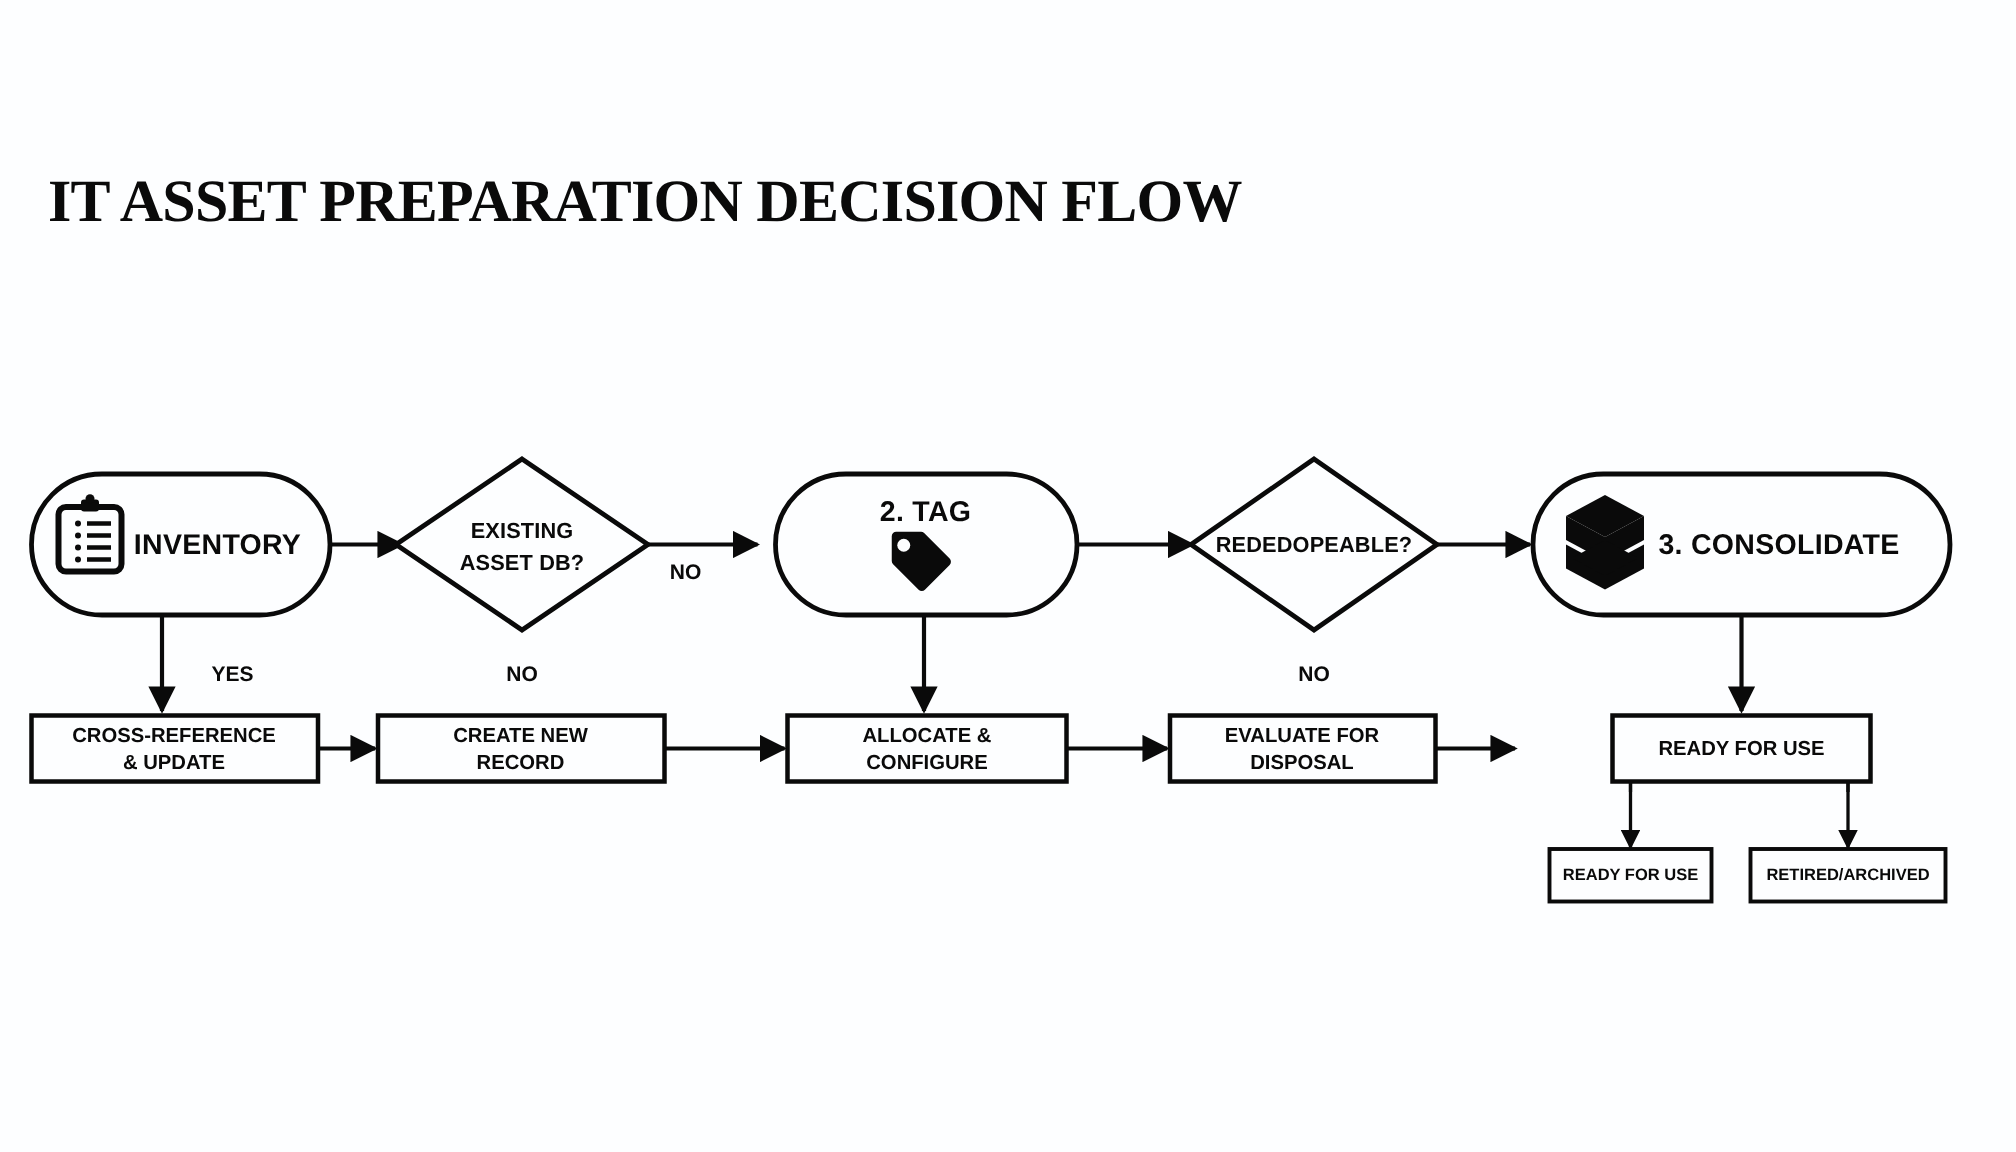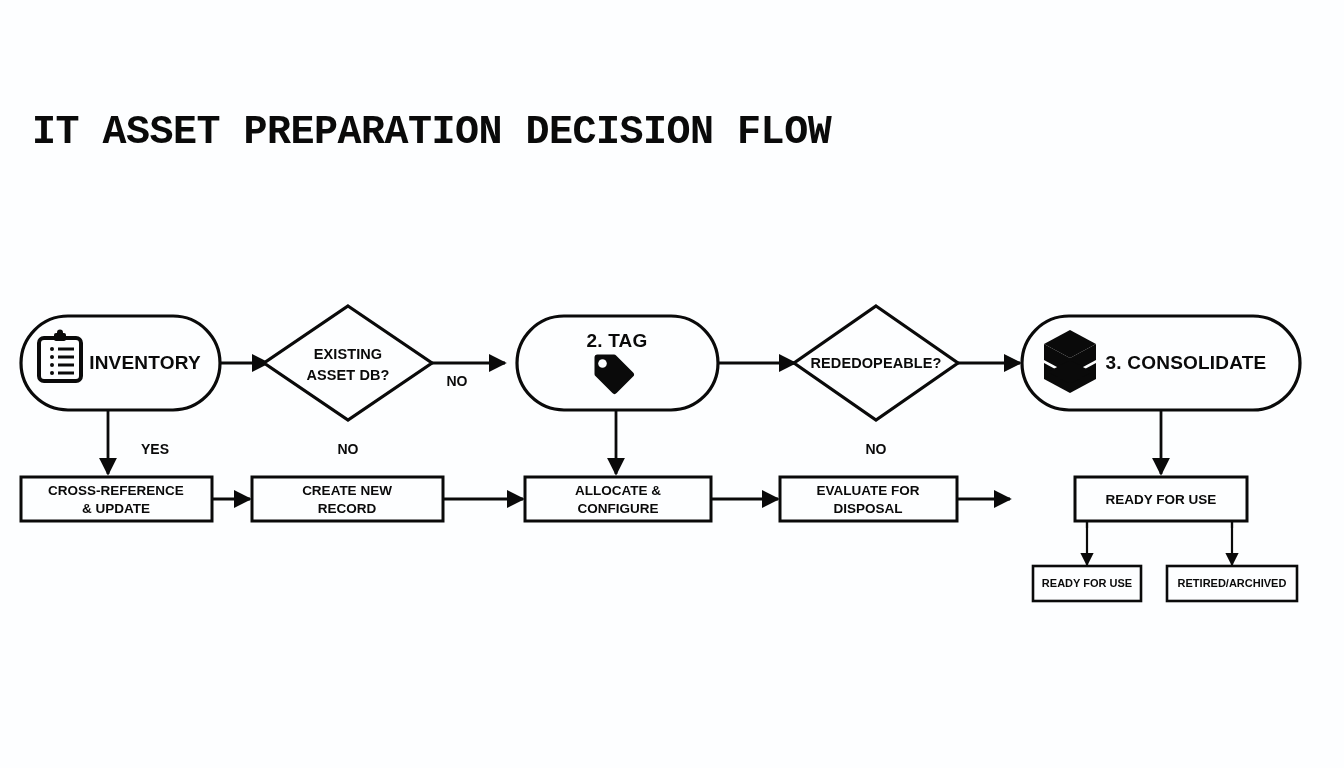--- a/index.html
+++ b/index.html
@@ -17,21 +17,21 @@
   }
   #title {
     position: absolute;
     left: 32px;
     top: 110px;
     font-size: 40px;
     font-weight: bold;
     letter-spacing: -0.5px;
     color: #0a0a0a;
     white-space: nowrap;
-    font-family: Liberation Mono, monospace;
+    font-family: Liberation Serif, serif;
   }
   svg#flow {
     position: absolute;
     left: 0;
     top: 0;
     width: 1344px;
     height: 768px;
   }
   .shape-stroke {
     fill: #fdfeff;

